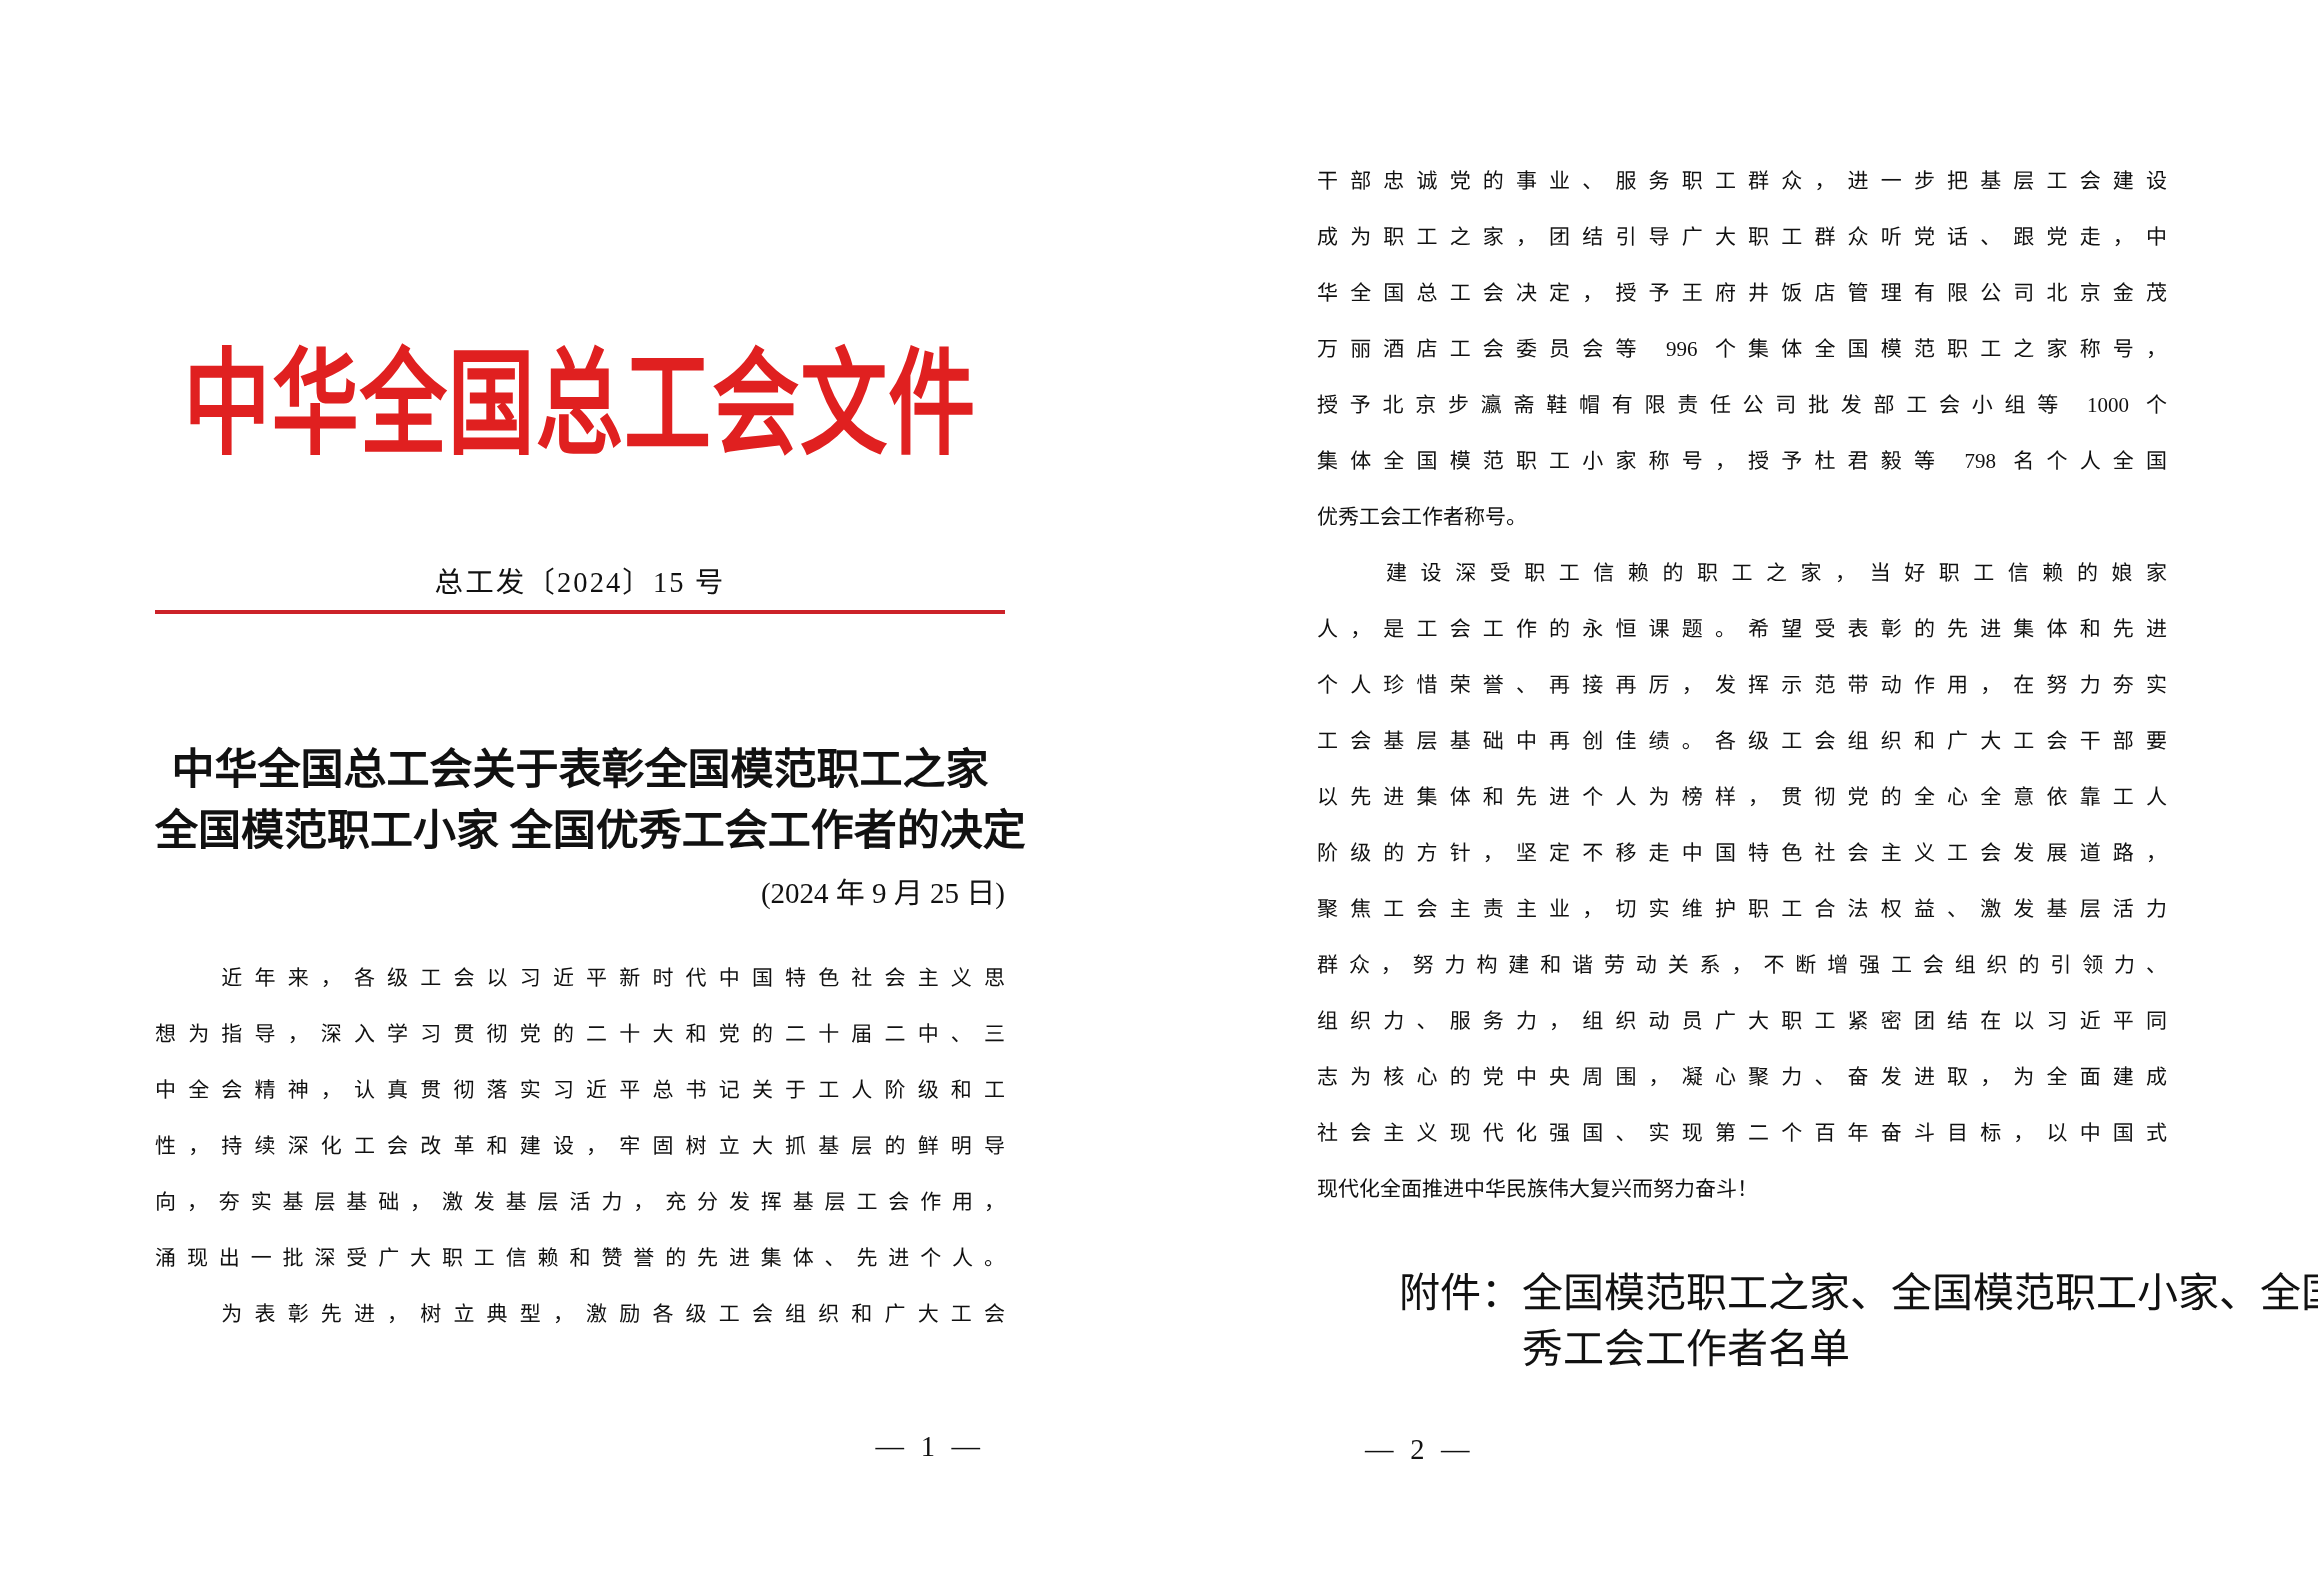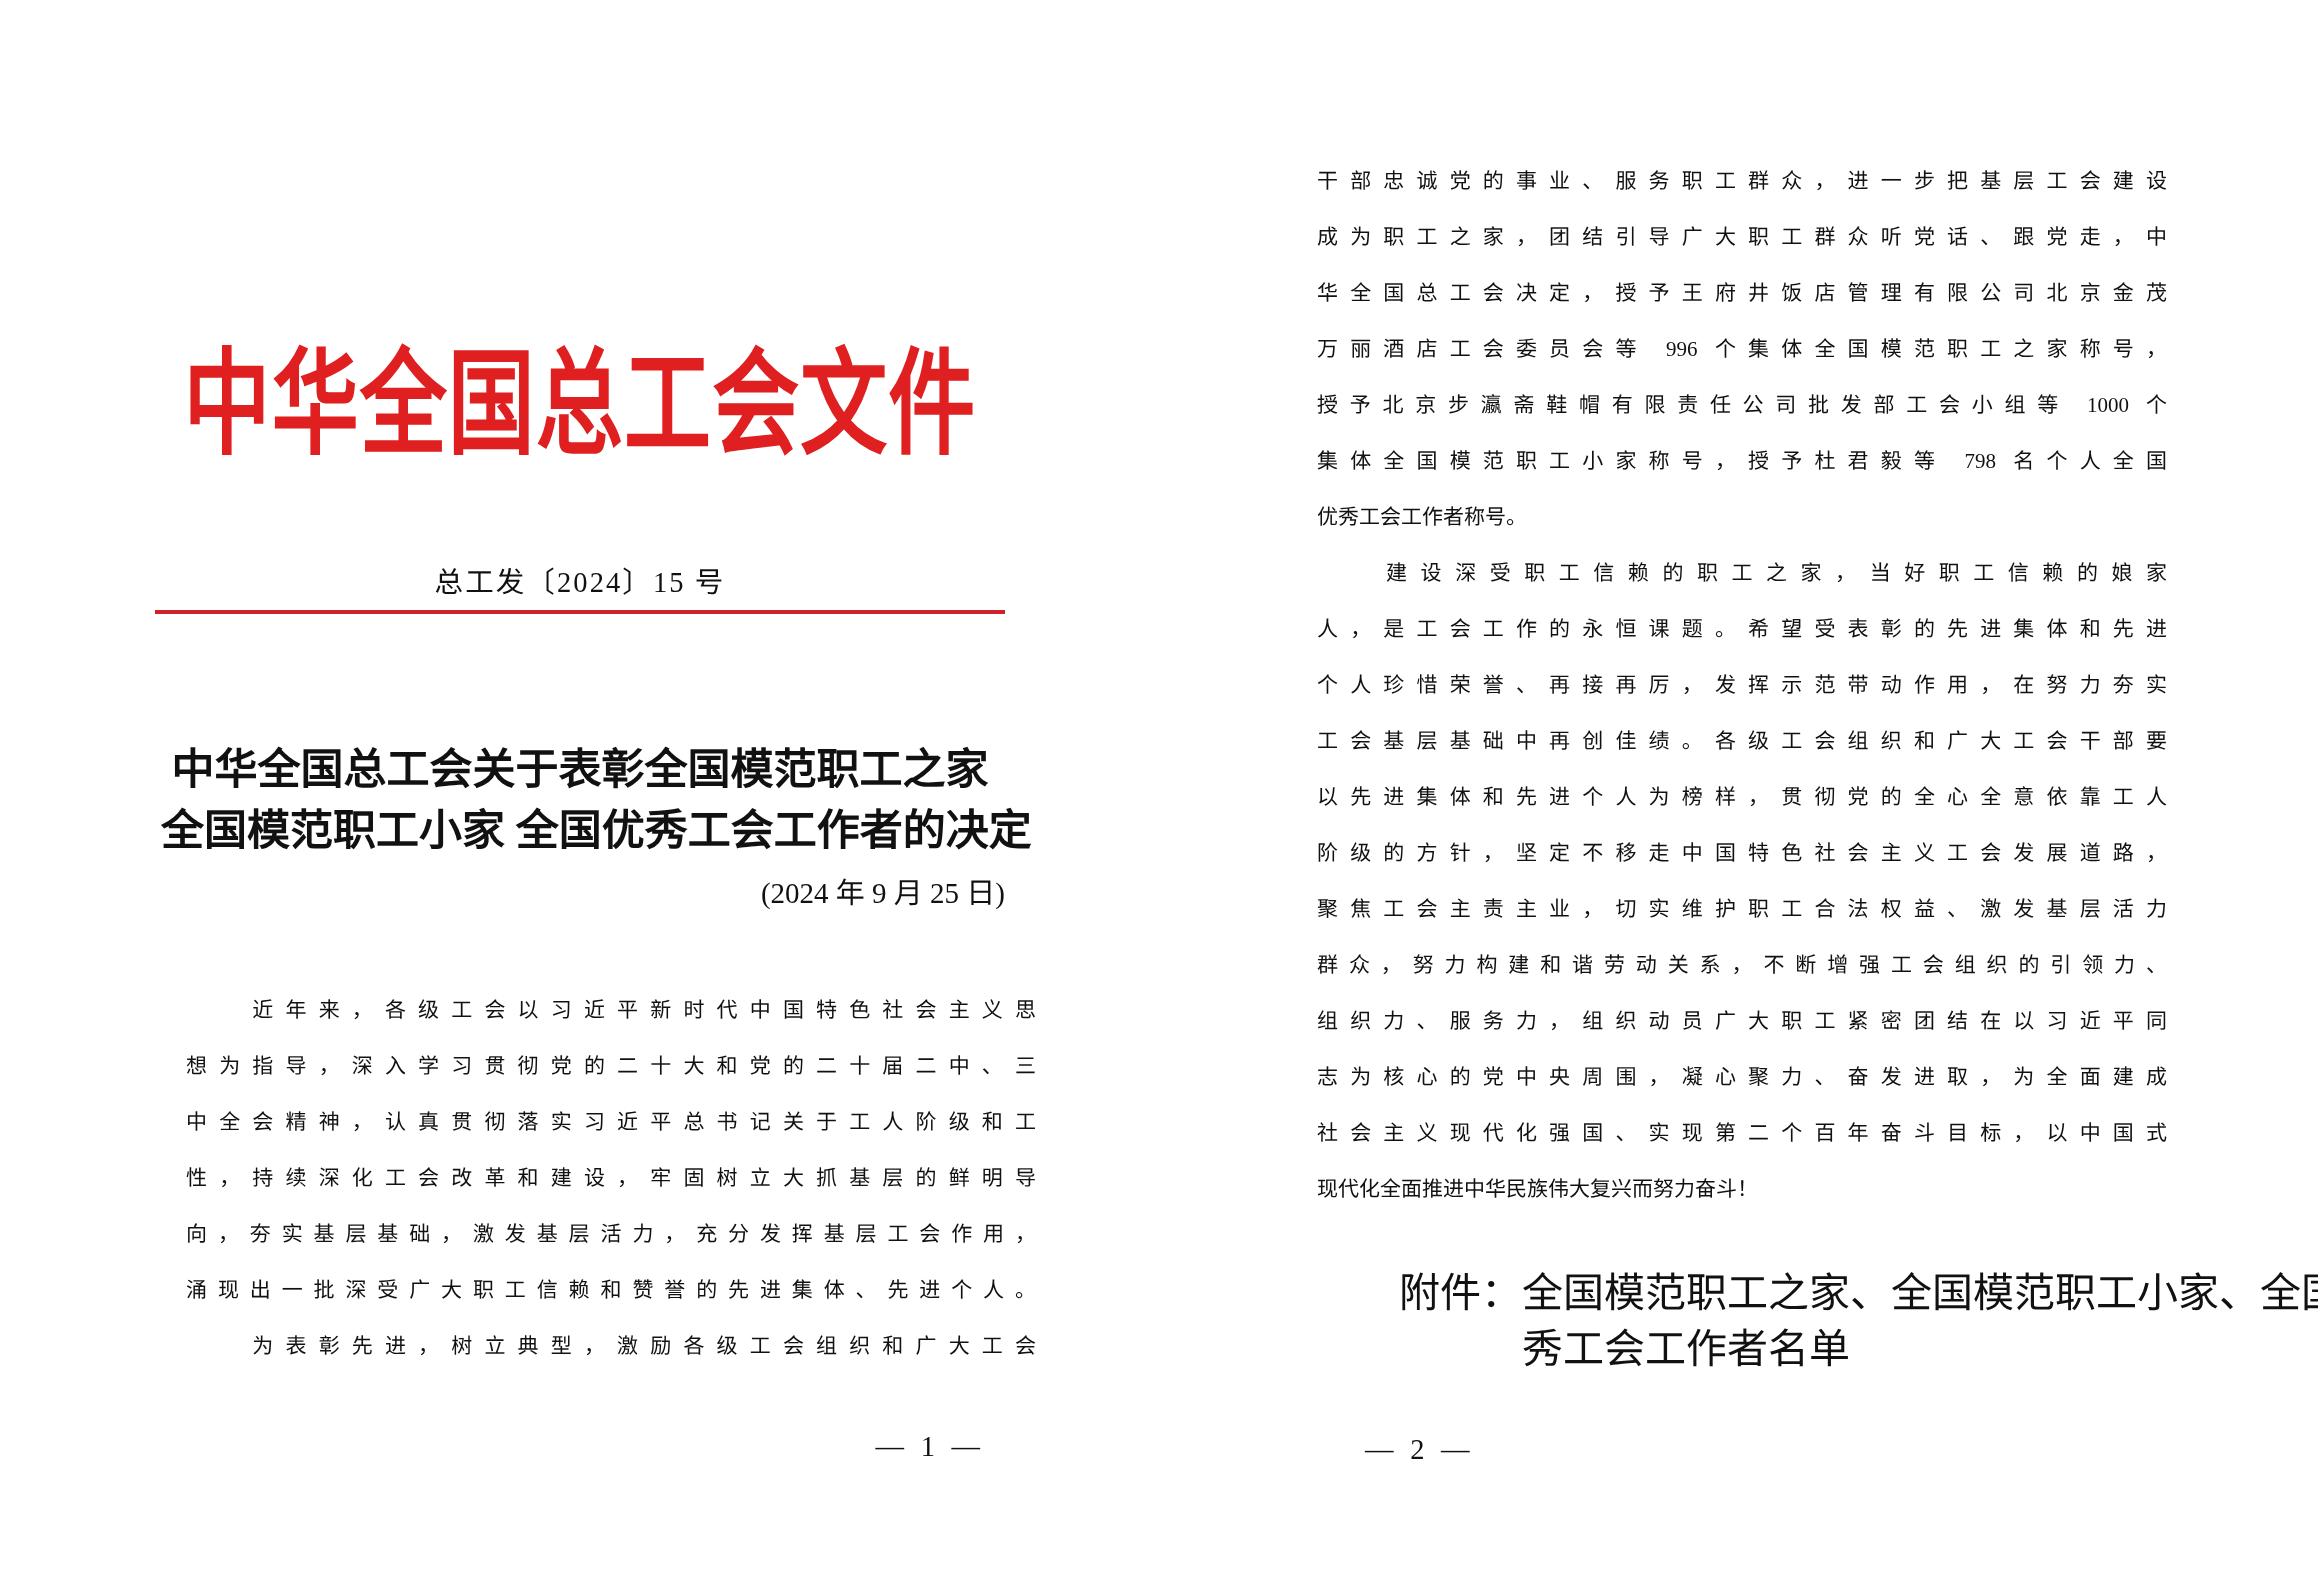--- a/index.html
+++ b/index.html
@@ -14,24 +14,24 @@
   .red-header{top:314px;height:158px;display:flex;align-items:center;justify-content:center;}
   .red-header span{
     font-size:87px;font-weight:bold;color:#e02020;
     letter-spacing:1.1px;white-space:nowrap;
     transform:scaleY(1.33);transform-origin:center;
   }
   .doc-number{top:566px;text-align:center;font-size:28.5px;line-height:33px;letter-spacing:2.1px;}
   .red-rule{top:610px;height:3.7px;background:#cc2229;}
   .doc-title{font-weight:bold;text-align:center;font-size:43px;line-height:49px;white-space:nowrap;}
   .doc-title.t1{top:745px;}
-  .doc-title.t2{top:806px;margin-left:6px;}
+  .doc-title.t2{top:806px;}
   .doc-date{top:878px;text-align:right;font-size:29px;line-height:31px;}
   .body-block{font-size:21px;}
-  .lp.body-block{top:982px;margin-left:31px;}
+  .lp.body-block{top:950px;}
   .lp .line{line-height:56px;}
   
   .rp{left:1317px;width:850px;}
   .rp.body-block{top:153px;}
   .rp .line{line-height:56px;}
   .attach-block{top:1265px;font-size:41px;}
   .attach-block .line{line-height:56px;}
   
   .line{height:inherit;text-align:justify;text-align-last:justify;white-space:nowrap;}
   .line.el{text-align:left;text-align-last:left;}

